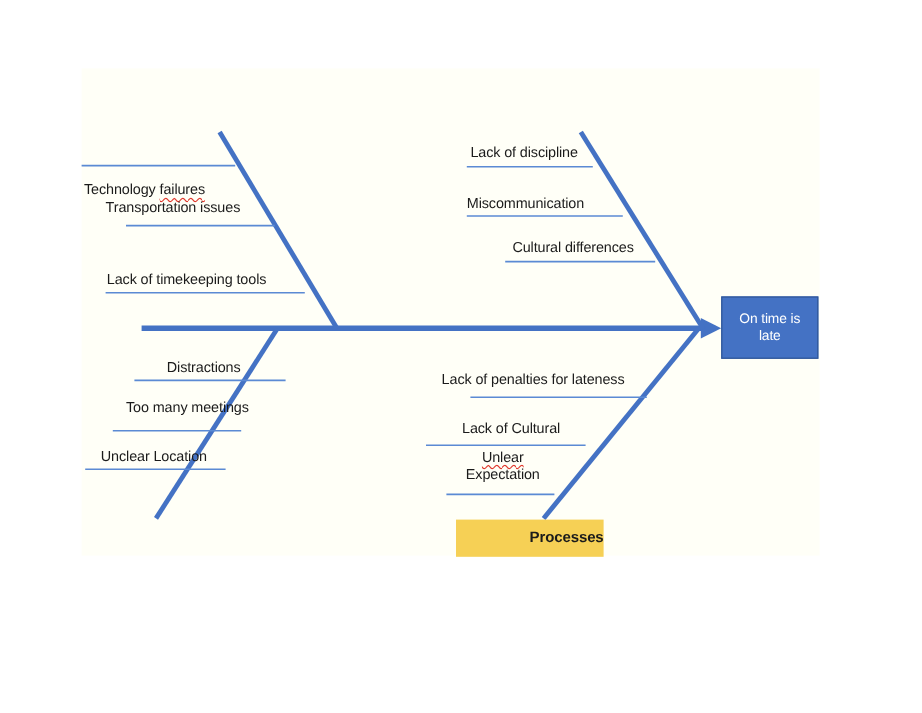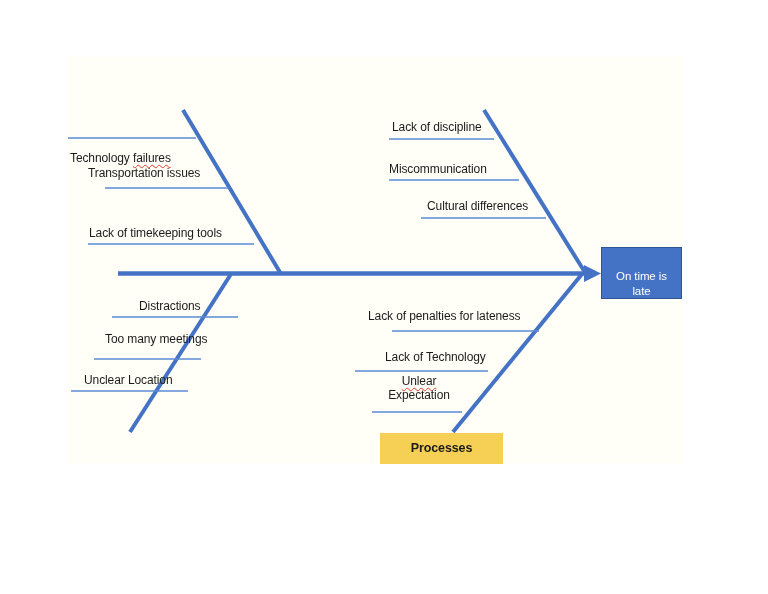--- a/index.html
+++ b/index.html
@@ -62,34 +62,34 @@
     text-decoration: underline;
     text-decoration-color: #e03a2f;
     text-decoration-style: wavy;
     text-decoration-thickness: 1px;
     text-underline-offset: 2px;
   }
 
   #box-machine   { left: 104px; top: 79px;  width: 149px; height: 31px; }
   #box-people    { left: 419px; top: 79px;  width: 123px; height: 31px; }
   #box-environment { left: 88px;  top: 432px; width: 120px; height: 32px; }
-  #box-processes { left: 380px; top: 433px; width: 123px; height: 31px; }
+  #box-processes { left: 380px; top: 433px; width: 123px; height: 31px; justify-content: flex-end; }
 
   
   #box-effect {
     position: absolute;
     left: 601px;
     top: 247px;
     width: 81px;
     height: 52px;
     background: #4472c4;
     border: 1.5px solid #2f5597;
     box-sizing: border-box;
     display: flex;
-    align-items: flex-end;
+    align-items: center;
     justify-content: center;
     text-align: center;
     color: #ffffff;
     font-size: 11.5px;
     line-height: 1.25;
     letter-spacing: -0.1px;
   }
 
   
   .cause {
@@ -187,19 +187,19 @@
 
   <div class="cause" id="cause-discipline">Lack of discipline</div>
   <div class="cause" id="cause-miscomm">Miscommunication</div>
   <div class="cause" id="cause-cultural">Cultural differences</div>
 
   <div class="cause" id="cause-distract">Distractions</div>
   <div class="cause" id="cause-meetings">Too many meetings</div>
   <div class="cause" id="cause-location">Unclear Location</div>
 
   <div class="cause" id="cause-penalties">Lack of penalties for lateness</div>
-  <div class="cause" id="cause-reminders">Lack of Technology</div>
+  <div class="cause" id="cause-reminders">Lack of Cultural</div>
   <div class="cause twoline" id="cause-unclear">
     <span class="sp">Unlear</span><br>
     <span>Expectation</span>
   </div>
 
 </div>
 
 </body></html>

